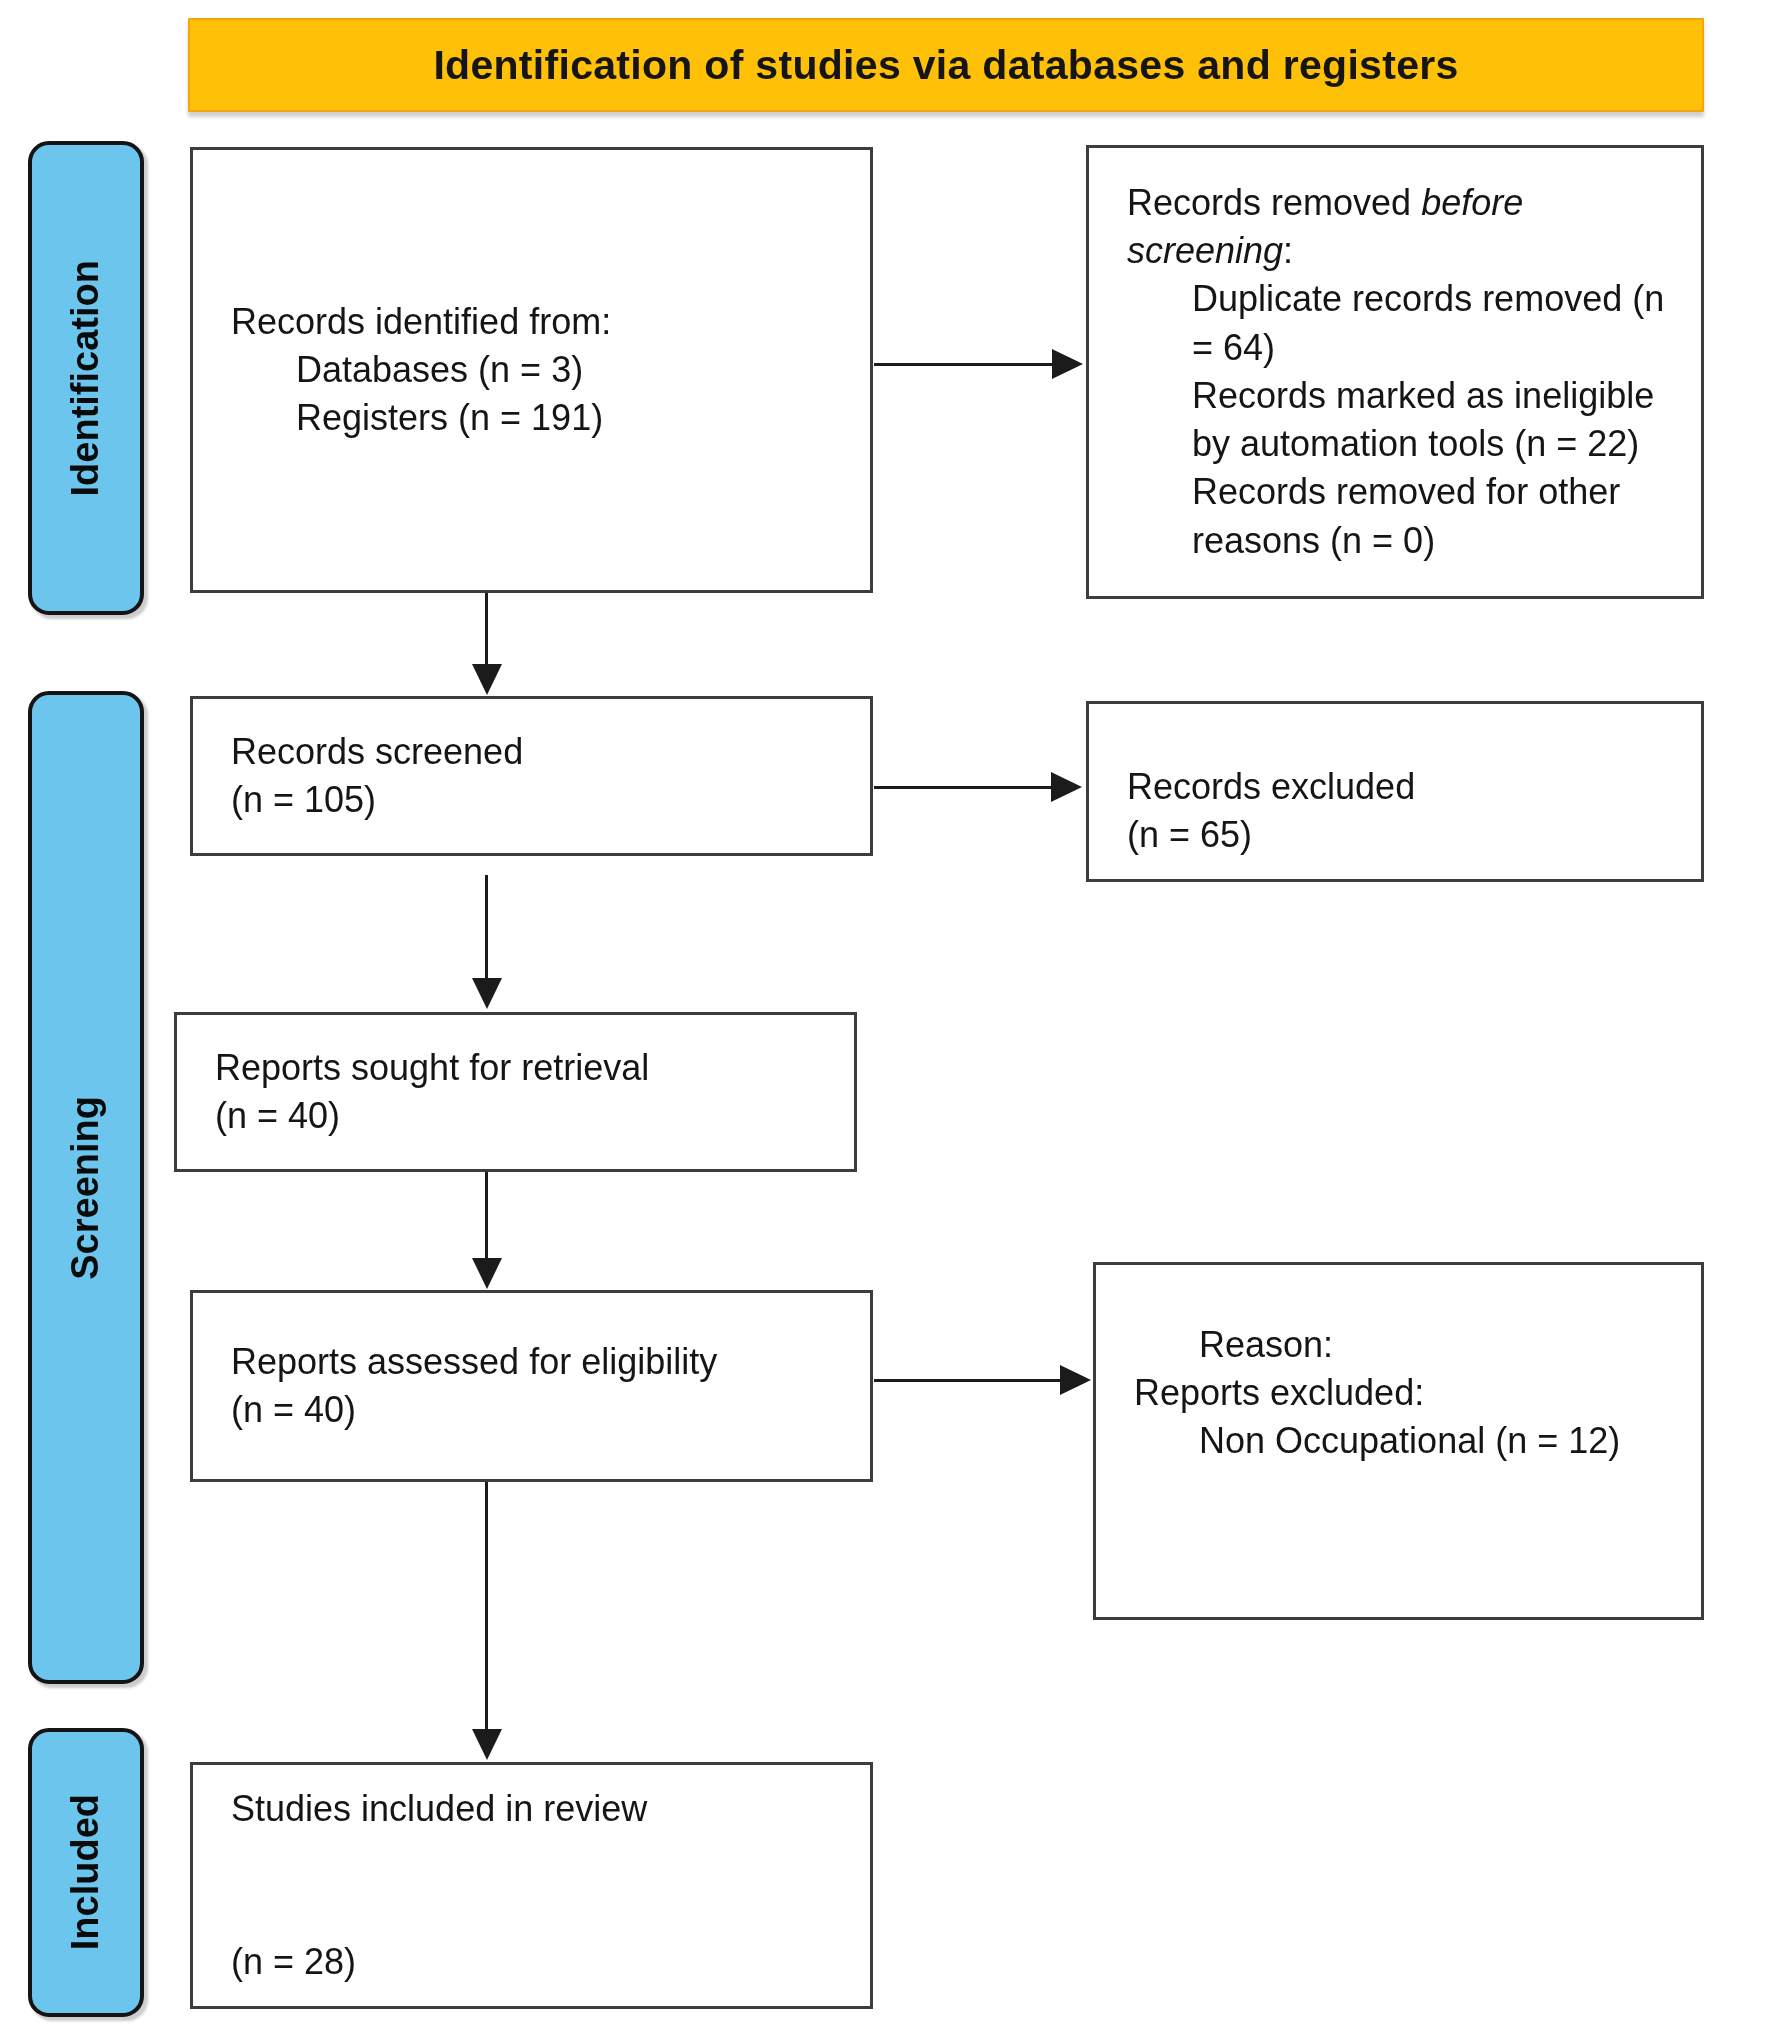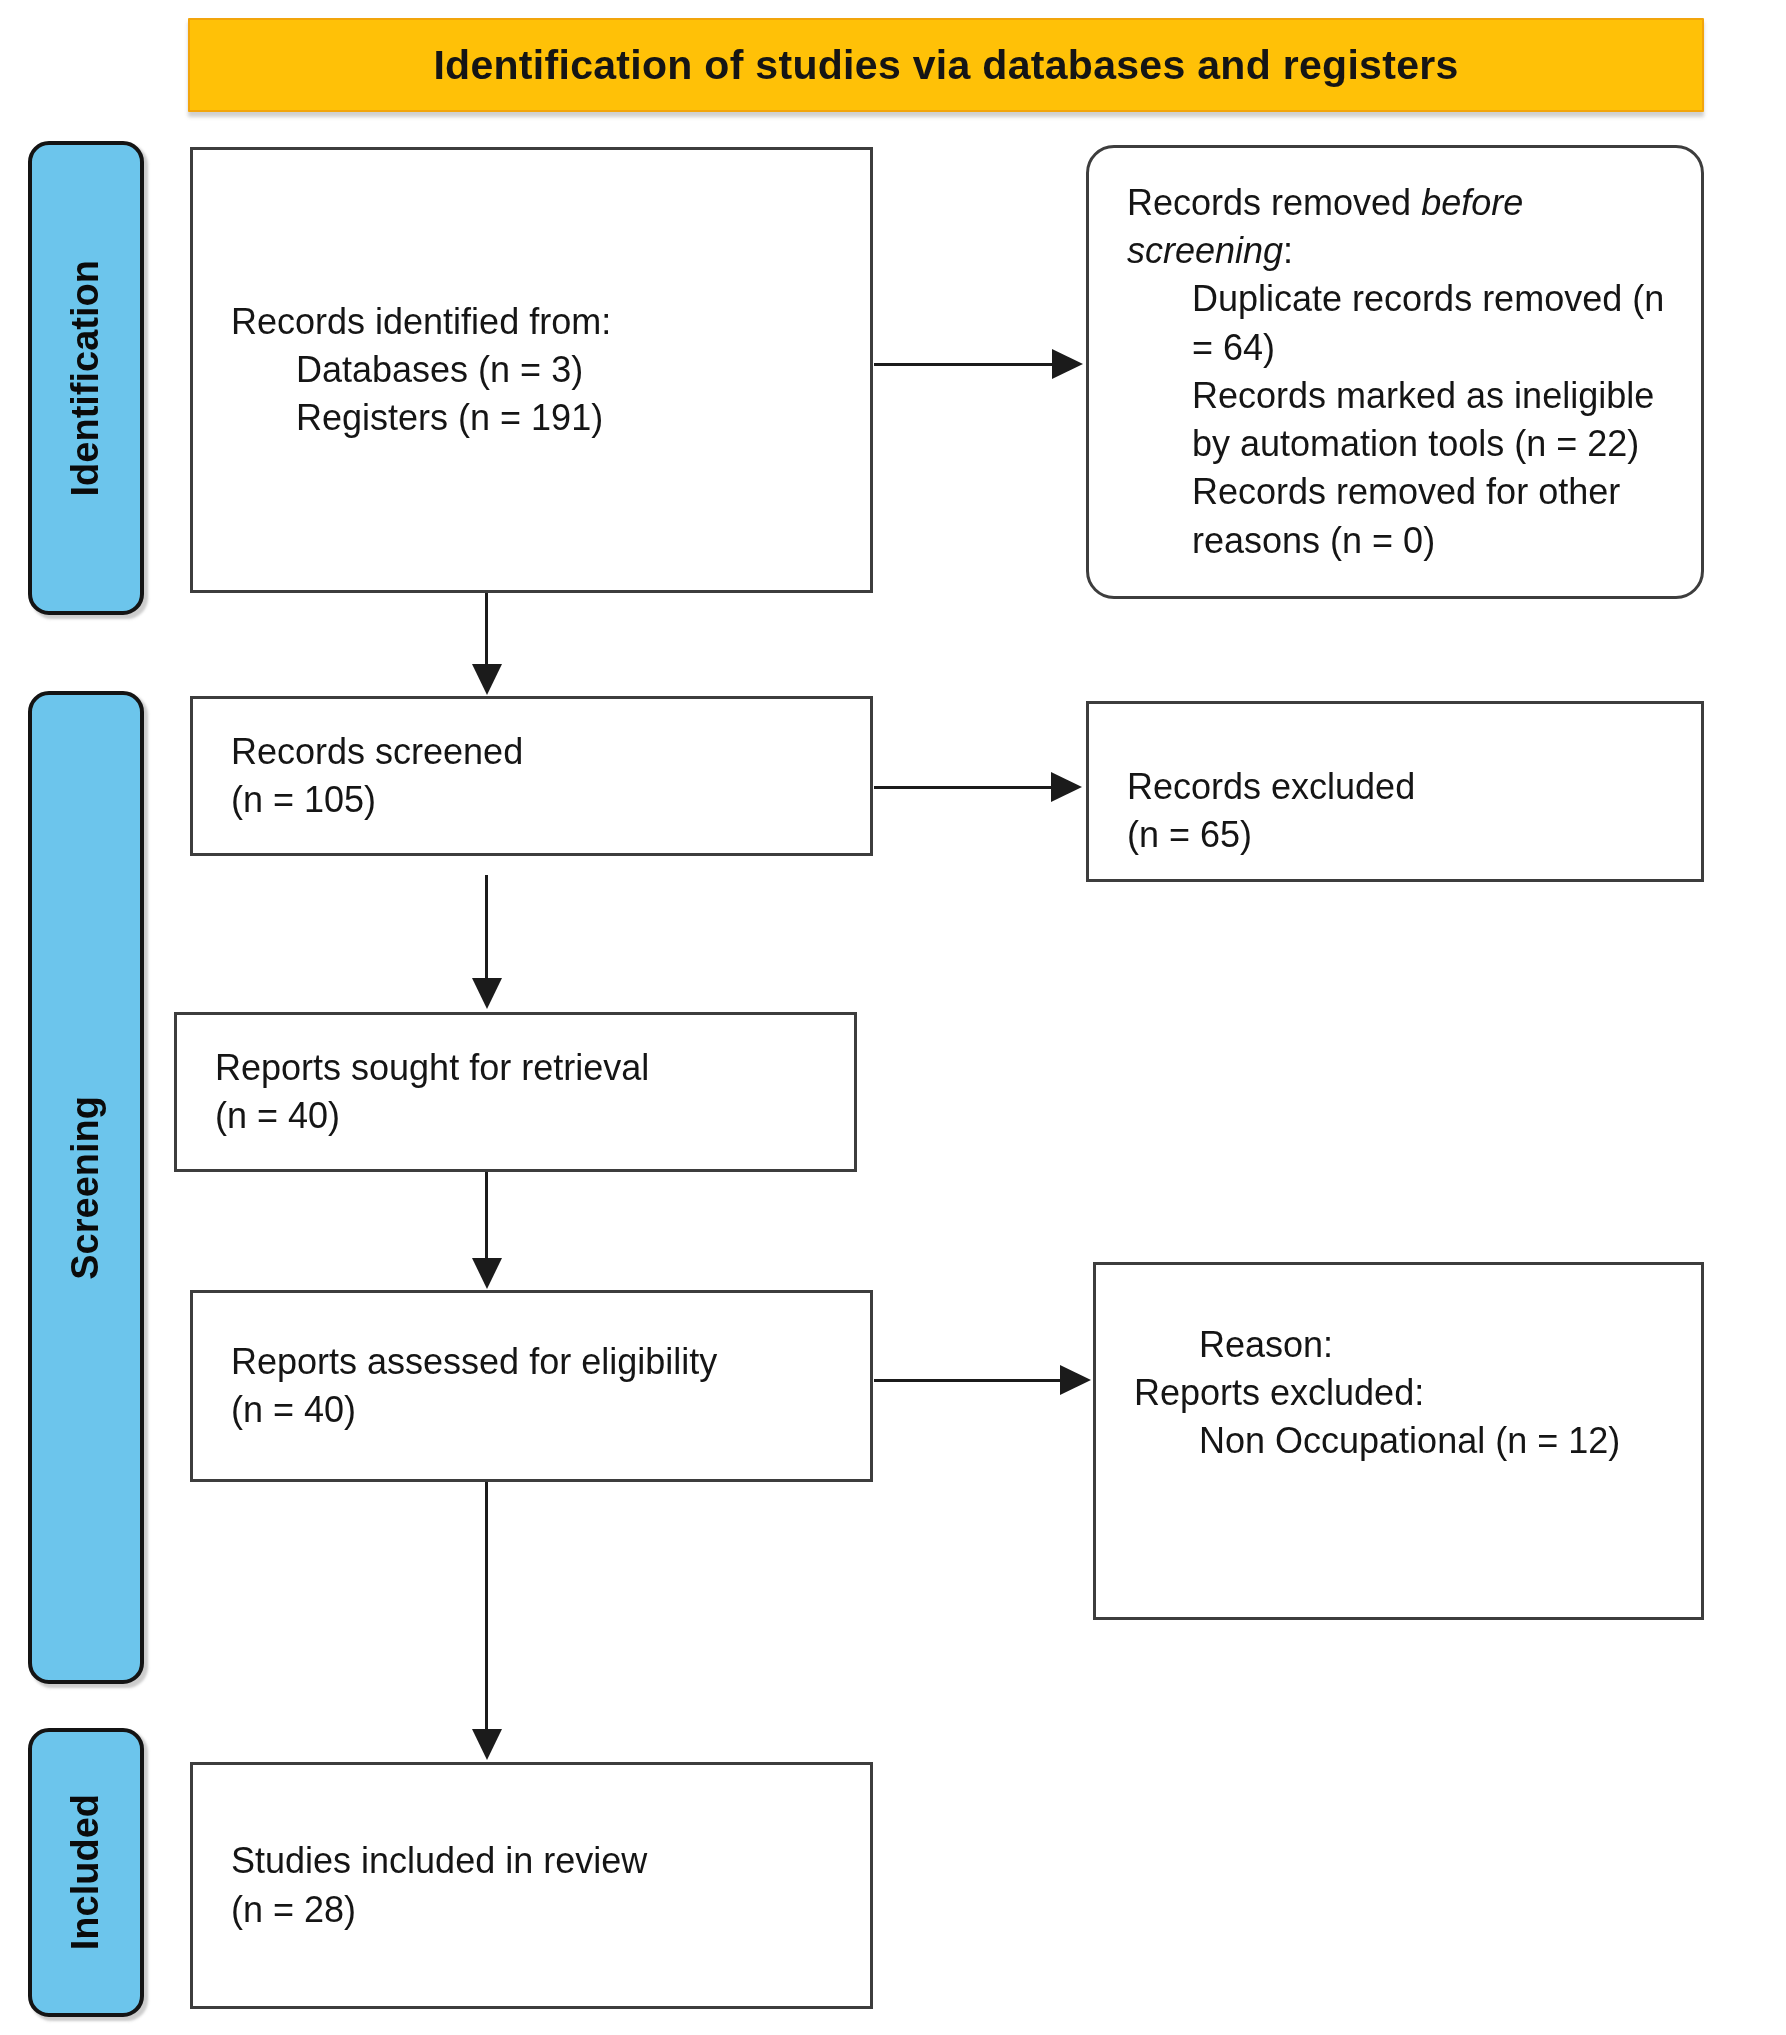--- a/index.html
+++ b/index.html
@@ -36,27 +36,27 @@
     position:absolute; background:#ffffff; border:3.3px solid var(--box-border);
     font-size:36px; line-height:1.34; box-sizing:border-box;
     display:flex; flex-direction:column; justify-content:center;
     padding:19.6px 26px 19.6px 38px;
   }
   .box.top { justify-content:flex-start; }
   .line { white-space:normal; }
   .line.ind { margin-left:65px; }
 
   #box-records-identified { left:190px;  top:147px;  width:683px; height:446px; }
-  #box-records-removed    { left:1086px; top:145px;  width:618px;  height:454px; padding-top:31px;border-radius:28px; }
+  #box-records-removed    { left:1086px; top:145px;  width:618px;  height:454px; padding-top:31px; }
   #box-records-screened   { left:190px;  top:696px; width:683px; height:160px; }
   #box-records-excluded   { left:1086px; top:701px; width:618px;  height:181px;justify-content:flex-end; }
   #box-reports-sought     { left:174px;  top:1012px; width:683px; height:160px; }
   #box-reports-assessed   { left:190px;  top:1290px; width:683px; height:192px; }
   #box-reports-excluded   { left:1093px; top:1262px; width:611px;  height:358px; padding-top:56px; }
-  #box-studies-included   { left:190px;  top:1762px; width:683px; height:247px; }
+  #box-studies-included   { left:190px;  top:1762px; width:683px; height:247px;justify-content:space-between; }
 
   
   .vline { position:absolute; width:3.3px; background:#1b1b1b; left:485px; }
   .hline { position:absolute; height:3.3px; background:#1b1b1b; }
   .head-down {
     position:absolute; width:0; height:0; left:472px;
     border-left:15px solid transparent; border-right:15px solid transparent;
     border-top:31px solid #1b1b1b;
   }
   .head-right {

